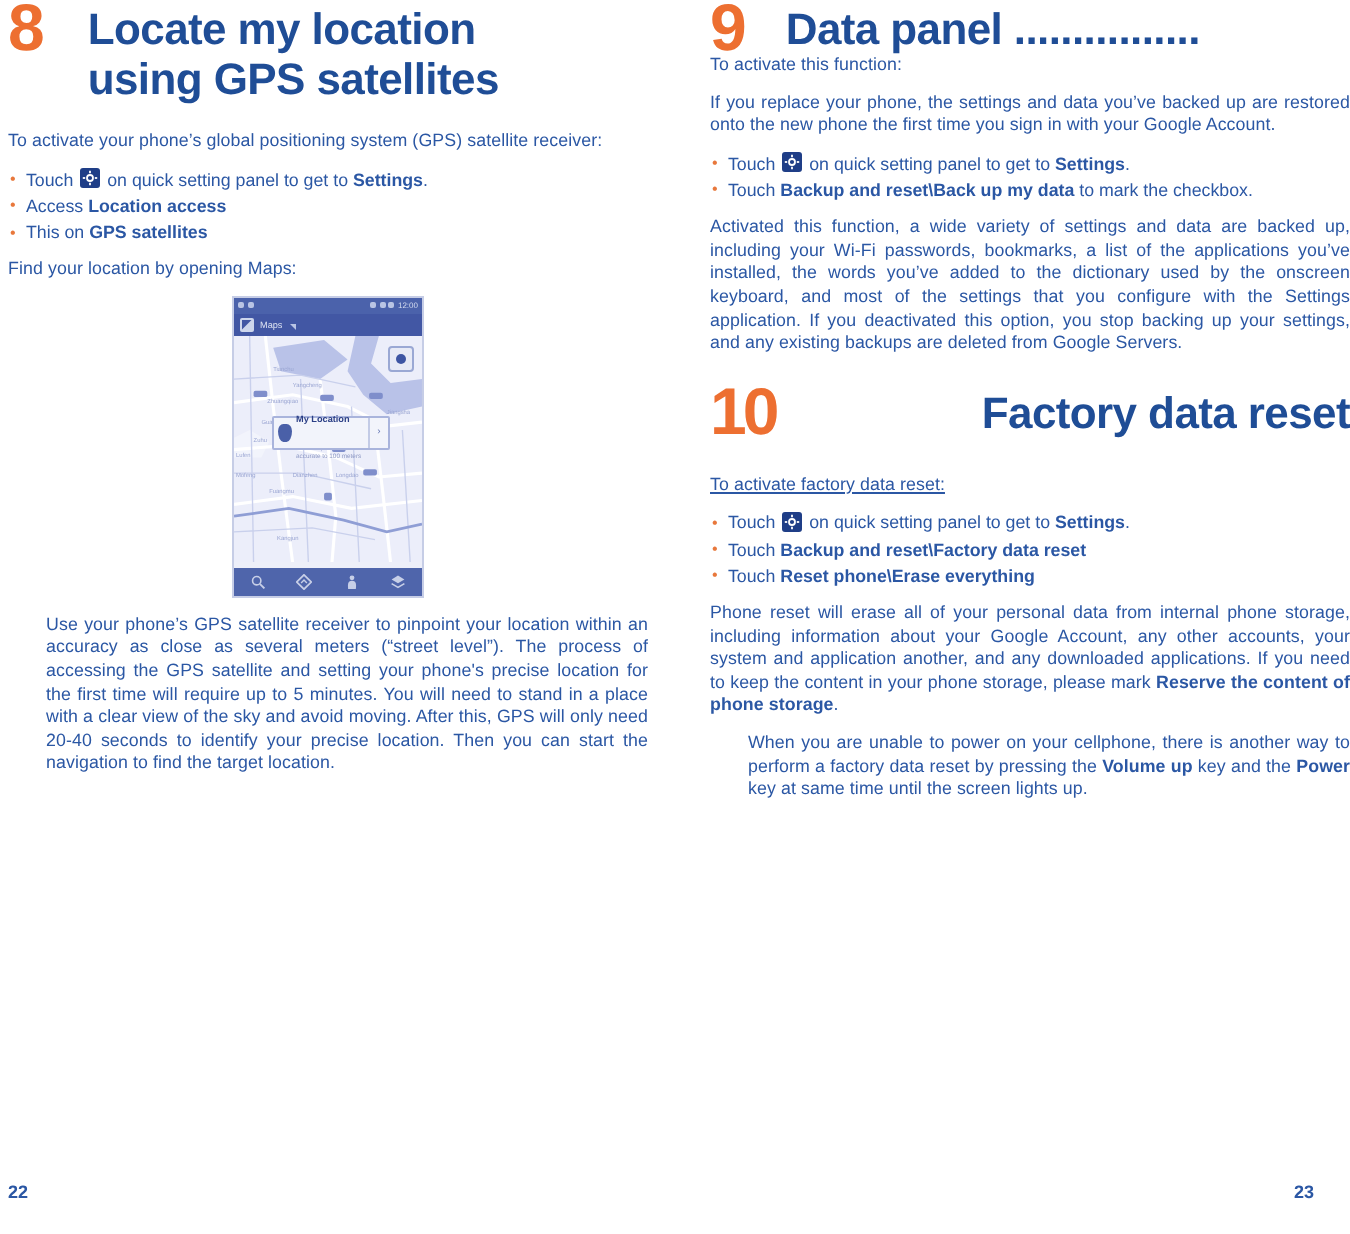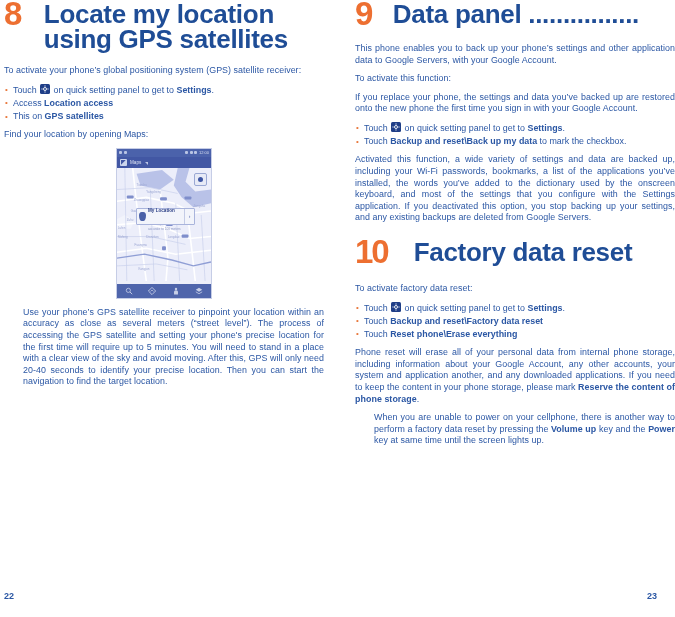--- a/index.html
+++ b/index.html
@@ -41,21 +41,21 @@
     color: #ED6F31;
     font-size: 33px;
     font-weight: bold;
     line-height: 23px;
     letter-spacing: -0.5px;
     flex: 0 0 auto;
   }
   .chapter-num.num-wide { letter-spacing: -2px; }
   .chapter-title {
     color: #1F4D96;
-    font-size: 26px;
+    font-size: 22px;
     font-weight: bold;
     line-height: 25px;
     letter-spacing: -0.3px;
   }
   .h-gap-8  { width: 22px; }
   .h-gap-9  { width: 20px; }
   .h-gap-10 { width: 26px; }
 
   
   .para {
@@ -412,21 +412,20 @@
 
 <div class="page page-right">
   <div class="col-inner">
 
     <div class="chapter">
       <span class="chapter-num">9</span>
       <span class="h-gap-9"></span>
       <span class="chapter-title">Data panel ................</span>
     </div>
 
-    <p class="para" style="margin-top:16px;">This phone enables you to back up your phone’s settings and other application data to Google Servers, with your Google Account.</p>
     <p class="para nojust">To activate this function:</p>
     <p class="para">If you replace your phone, the settings and data you’ve backed up are restored onto the new phone the first time you sign in with your Google Account.</p>
 
     <ul class="bullets">
       <li>
         <span>Touch </span><span class="gear-ico"><svg width="8" height="8" viewBox="0 0 8 8">
               <circle cx="4" cy="4" r="1.5" fill="none" stroke="#ffffff" stroke-width="0.9"></circle>
               <g stroke="#ffffff" stroke-width="0.9">
                 <line x1="4" y1="0.4" x2="4" y2="1.6"></line>
                 <line x1="4" y1="6.4" x2="4" y2="7.6"></line>
@@ -435,27 +434,27 @@
               </g>
             </svg></span><span> on quick setting panel to get to </span><b>Settings</b><span>.</span>
       </li>
       <li>
         <span>Touch </span><b>Backup and reset\Back up my data</b><span> to mark the checkbox.</span>
       </li>
     </ul>
 
     <p class="para">Activated this function, a wide variety of settings and data are backed up, including your Wi-Fi passwords, bookmarks, a list of the applications you’ve installed, the words you’ve added to the dictionary used by the onscreen keyboard, and most of the settings that you configure with the Settings application. If you deactivated this option, you stop backing up your settings, and any existing backups are deleted from Google Servers.</p>
 
-    <div class="chapter" style="margin-top:14px;">
+    <div class="chapter" style="margin-top:14px;justify-content:space-between;">
       <span class="chapter-num num-wide">10</span>
       <span class="h-gap-10"></span>
       <span class="chapter-title">Factory data reset</span>
     </div>
 
-    <p class="para nojust" style="margin-top:18px;">To activate factory data reset:</p>
+    <p class="para nojust" style="margin-top:18px;text-decoration:underline;">To activate factory data reset:</p>
 
     <ul class="bullets">
       <li>
         <span>Touch </span><span class="gear-ico"><svg width="8" height="8" viewBox="0 0 8 8">
               <circle cx="4" cy="4" r="1.5" fill="none" stroke="#ffffff" stroke-width="0.9"></circle>
               <g stroke="#ffffff" stroke-width="0.9">
                 <line x1="4" y1="0.4" x2="4" y2="1.6"></line>
                 <line x1="4" y1="6.4" x2="4" y2="7.6"></line>
                 <line x1="0.4" y1="4" x2="1.6" y2="4"></line>
                 <line x1="6.4" y1="4" x2="7.6" y2="4"></line>

